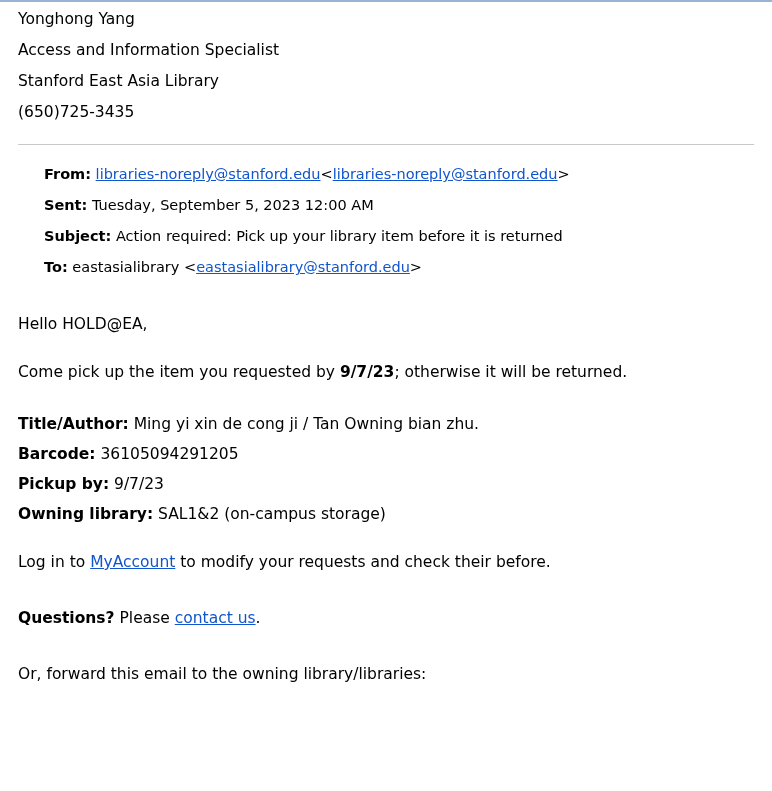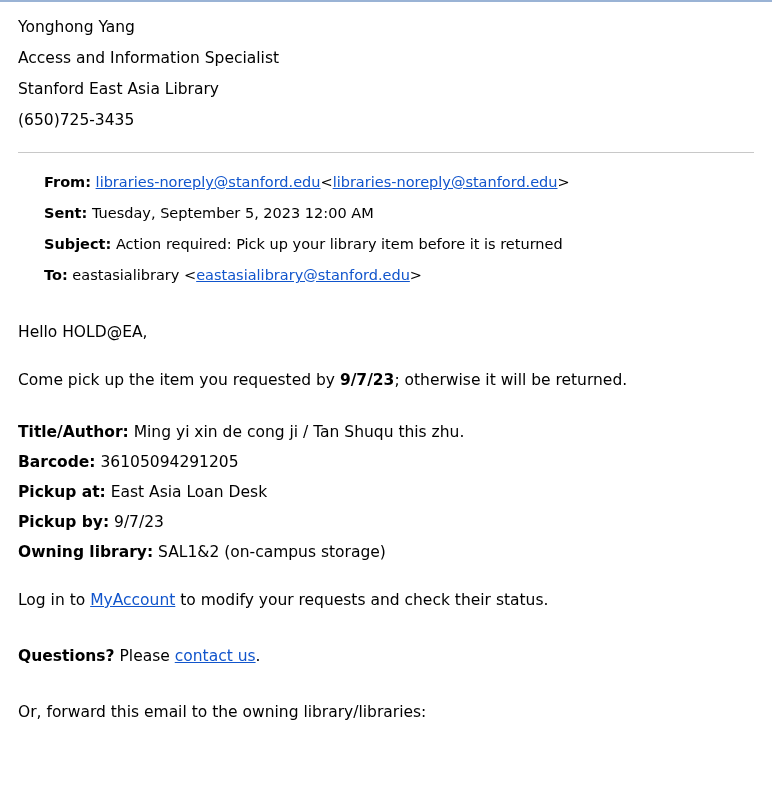--- a/index.html
+++ b/index.html
@@ -23,21 +23,21 @@
   }
   .top-rule {
     position: absolute;
     top: 0;
     left: 0;
     width: 772px;
     height: 2px;
     background: #9ab3d5;
   }
   .sig-block {
-    padding-top: 12px;
+    padding-top: 4px;
   }
   .sig-line {
     font-size: 15.5px;
     line-height: 31px;
     color: #000;
     white-space: nowrap;
   }
   .divider {
     border: 0;
     border-top: 1px solid #c8c8c8;
@@ -124,44 +124,40 @@
 
   <div class="spacer-sm"></div>
 
   <div class="body-line">
     <span>Come pick up the item you requested by </span><span class="bold">9/7/23</span><span>; otherwise it will be returned.</span>
   </div>
 
   <div class="details">
     <div class="detail-line">
       <span class="detail-label">Title/Author:</span>
-      <span>Ming yi xin de cong ji / Tan Shuqu this zhu.</span>
+      <span>Ming yi xin de cong ji / Tan Owning bian zhu.</span>
     </div>
     <div class="detail-line">
       <span class="detail-label">Barcode:</span>
       <span>36105094291205</span>
-    </div>
-    <div class="detail-line">
-      <span class="detail-label">Pickup at:</span>
-      <span>East Asia Loan Desk</span>
     </div>
     <div class="detail-line">
       <span class="detail-label">Pickup by:</span>
       <span>9/7/23</span>
     </div>
     <div class="detail-line">
       <span class="detail-label">Owning library:</span>
       <span>SAL1&amp;2 (on-campus storage)</span>
     </div>
   </div>
 
   <div class="spacer-sm"></div>
 
   <div class="para">
-    <span>Log in to </span><a class="link" href="#">MyAccount</a><span> to modify your requests and check their status.</span>
+    <span>Log in to </span><a class="link" href="#">MyAccount</a><span> to modify your requests and check their before.</span>
   </div>
 
   <div class="spacer-md"></div>
 
   <div class="para">
     <span class="bold">Questions?</span><span> Please </span><a class="link" href="#">contact us</a><span>.</span>
   </div>
 
   <div class="spacer-md"></div>
 

